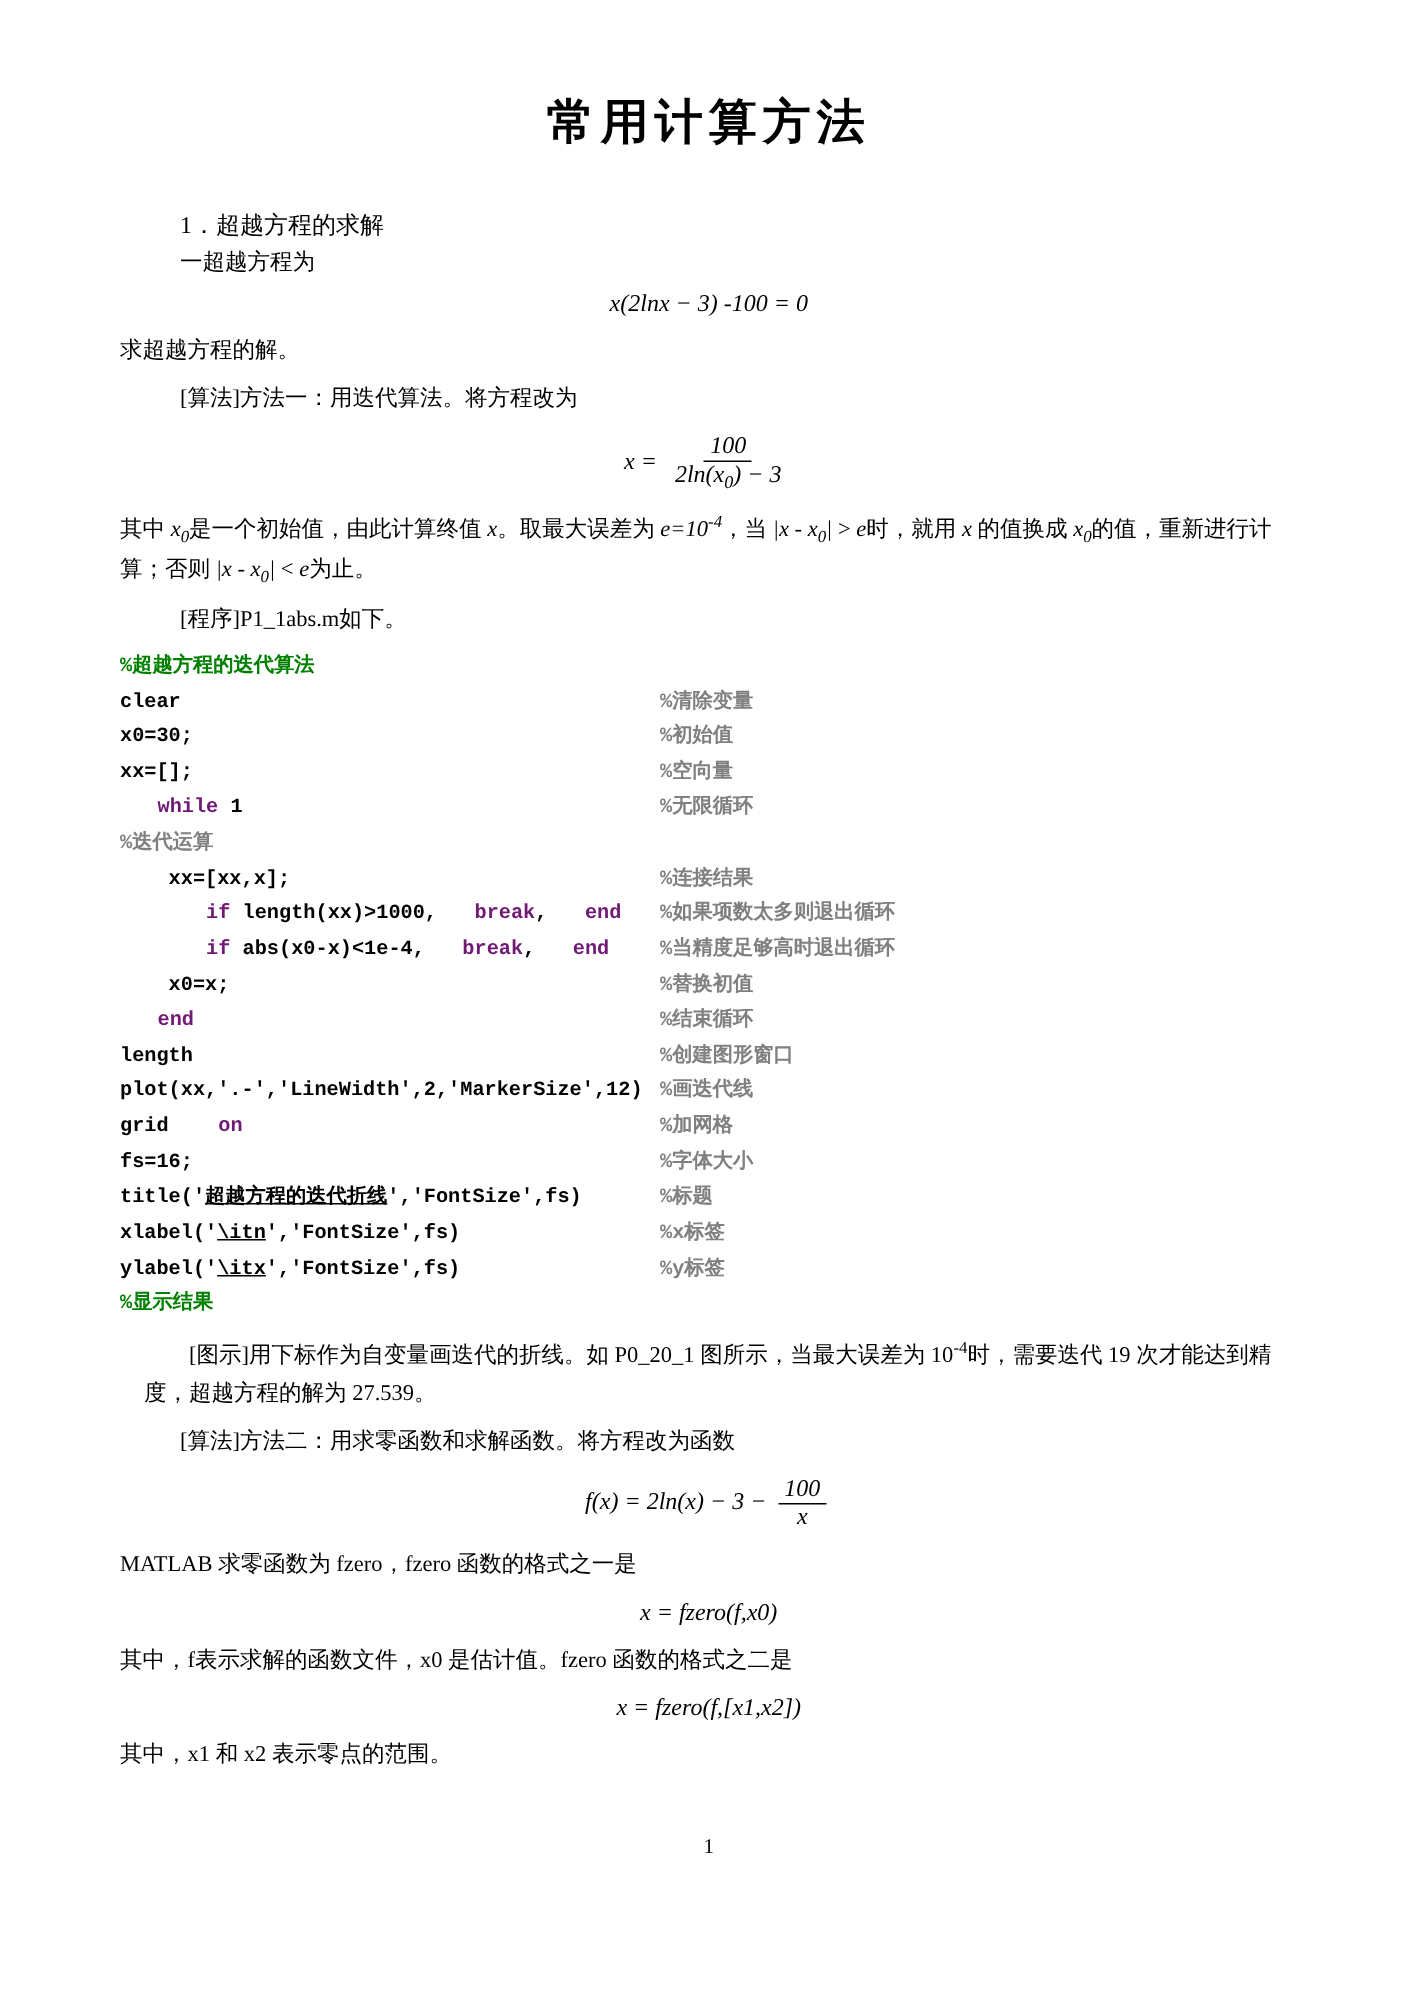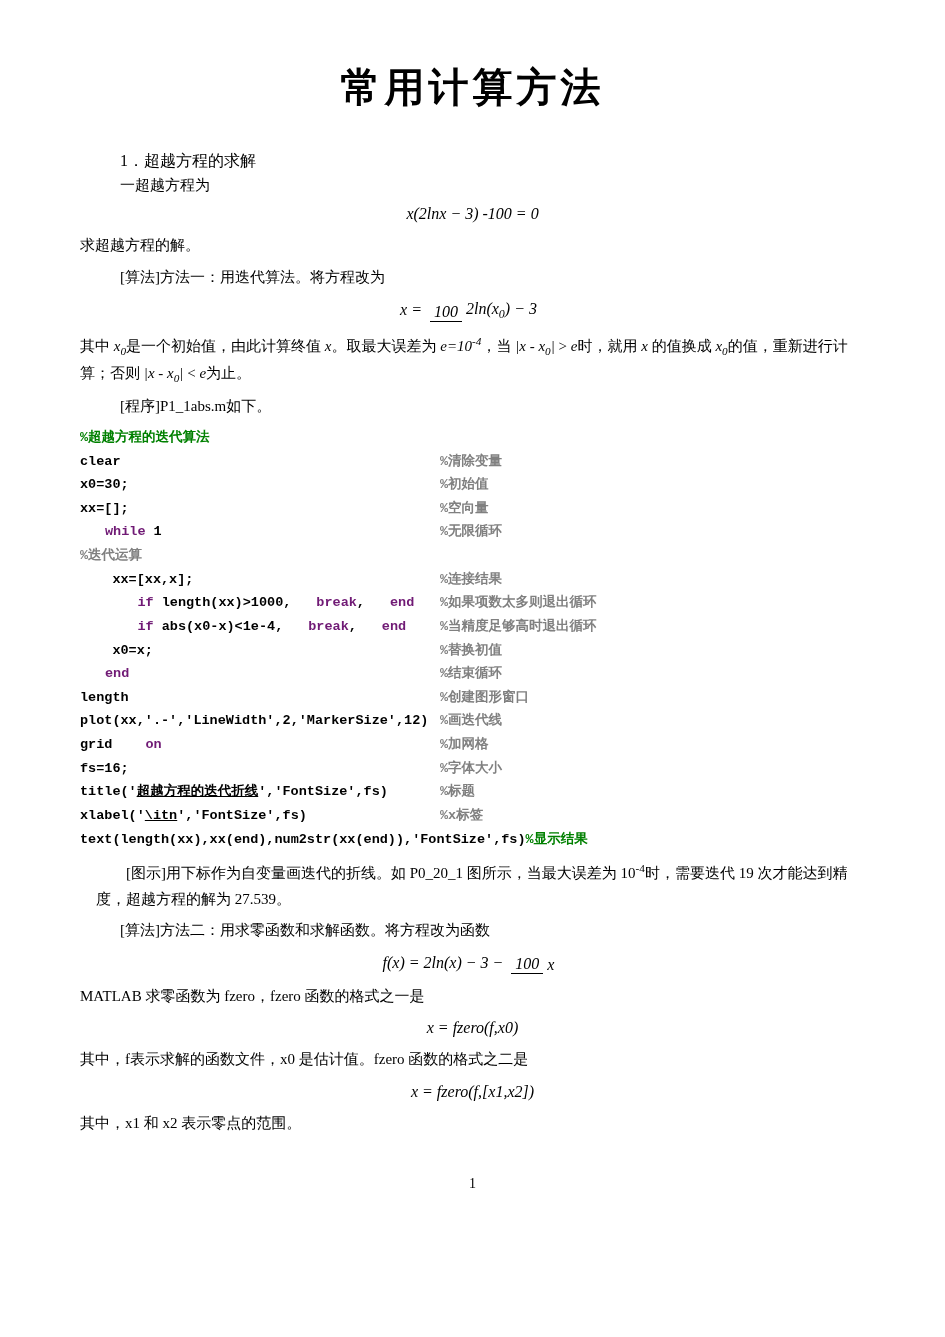--- a/index.html
+++ b/index.html
@@ -7,21 +7,21 @@
       background: #fff;
       font-family: "SimSun", "宋体", serif;
       font-size: 15px;
       color: #000;
       width: 945px;
       min-height: 1337px;
       padding: 60px 80px 60px 80px;
     }
     .page-title {
       text-align: center;
-      font-size: 40px;
+      font-size: 32px;
       font-weight: bold;
       margin-bottom: 36px;
       font-family: "SimHei", "黑体", sans-serif;
       letter-spacing: 4px;
     }
     .section-num {
       margin-left: 40px;
       margin-bottom: 4px;
       font-size: 16px;
     }
@@ -61,22 +61,22 @@
     .code-left {
       min-width: 360px;
       display: inline-block;
     }
     .code-right {
       display: inline-block;
       color: #808080;
     }
     .fraction {
       display: inline-flex;
-      flex-direction: row;
-      align-items: flex-end;
+      flex-direction: column;
+      align-items: center;
       vertical-align: middle;
       margin: 0 4px;
     }
     .fraction .numer {
       border-bottom: 1.5px solid #000;
       padding: 0 4px;
       text-align: center;
       font-style: italic;
       font-family: "Times New Roman", serif;
     }
@@ -195,21 +195,24 @@
   </div>
   <div class="code-line">
     <span class="code-left code-black">title('<span class="underline-link">超越方程的迭代折线</span>','FontSize',fs)</span>
     <span class="code-right">%标题</span>
   </div>
   <div class="code-line">
     <span class="code-left code-black">xlabel('<span class="underline-link">\itn</span>','FontSize',fs)</span>
     <span class="code-right">%x标签</span>
   </div>
   <div class="code-line">
-    <span class="code-left code-black">text(length(xx),xx(end),num2str(xx(end)),'FontSize',fs)</span>
+    <span class="code-left code-black">ylabel('<span class="underline-link">\itx</span>','FontSize',fs)</span>
+    <span class="code-right">%y标签</span>
+  </div>
+  <div class="code-line">
     <span class="code-right"><span class="code-green">%显示结果</span></span>
   </div>
 </div>
 
 <div class="para" style="margin-top:8px;margin-left:16px;">
   　　[图示]用下标作为自变量画迭代的折线。如 P0_20_1 图所示，当最大误差为 10<sup>-4</sup>时，需要迭代 19 次才能达到精度，超越方程的解为 27.539。
 </div>
 
 <div class="para indent">[算法]方法二：用求零函数和求解函数。将方程改为函数</div>
 

